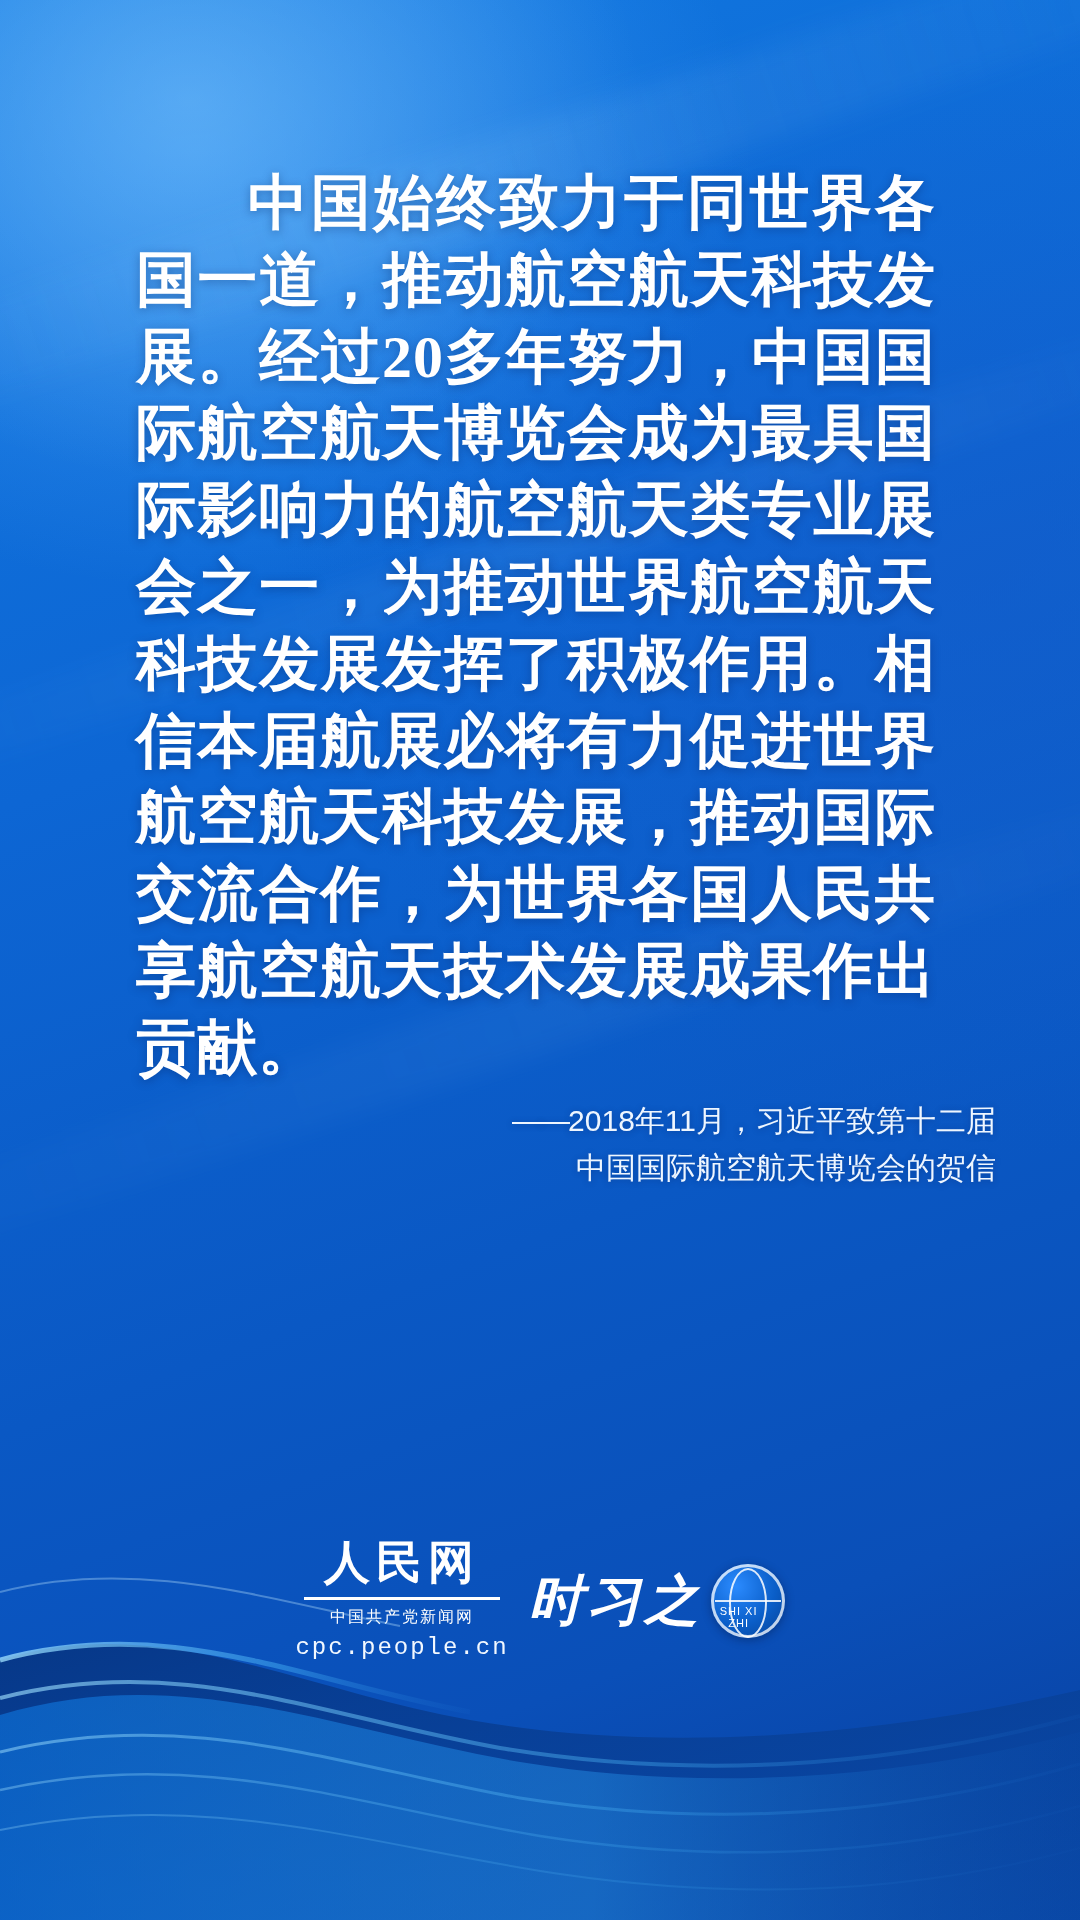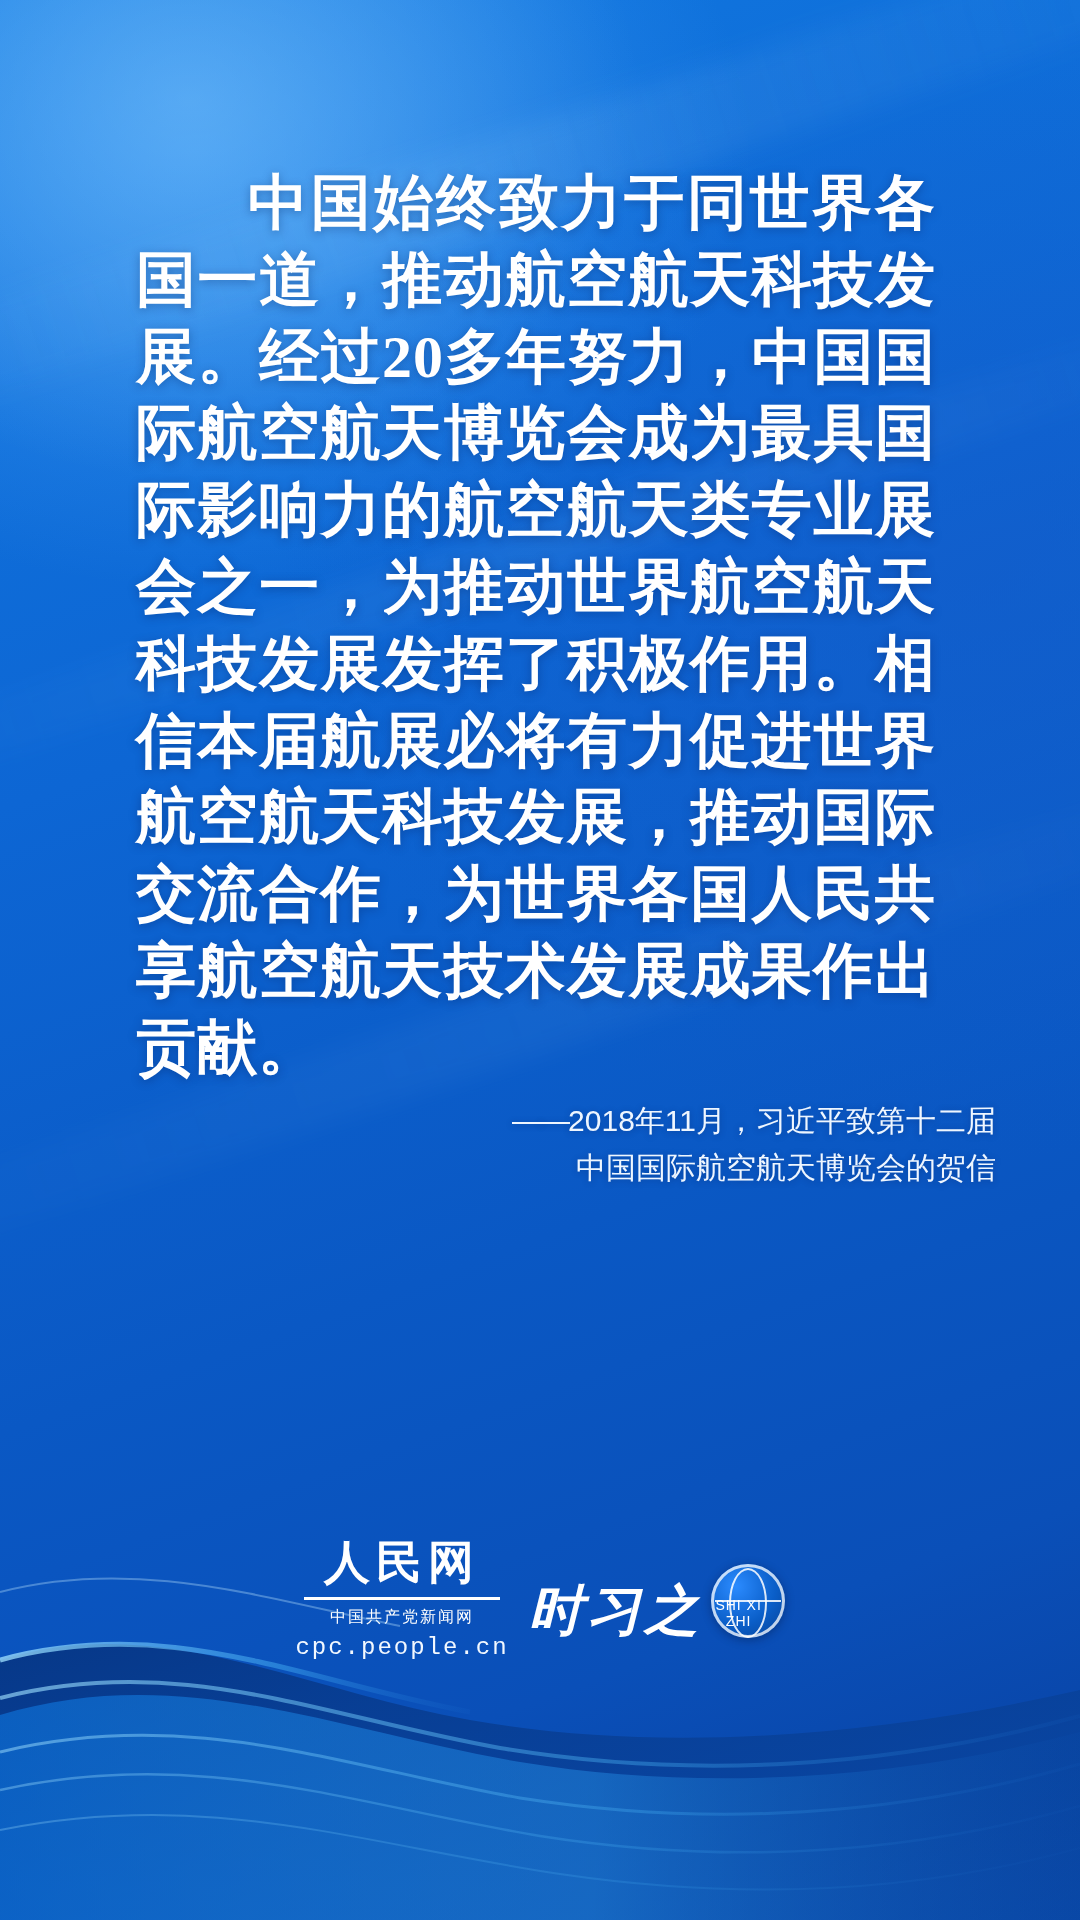--- a/index.html
+++ b/index.html
@@ -114,21 +114,21 @@
   }
   .people-logo .url {
     font-family: "Liberation Mono", monospace;
     font-size: 24px;
     letter-spacing: 2px;
     margin-top: 6px;
     color: #f2f8ff;
   }
   .shixizhi {
     display: flex;
-    align-items: flex-end;
+    align-items: center;
     gap: 8px;
     margin-left: 20px;
   }
   .shixizhi .zi {
     font-family: "Liberation Serif", serif;
     font-style: italic;
     font-weight: bold;
     font-size: 54px;
     color: #ffffff;
     letter-spacing: 4px;
@@ -149,21 +149,21 @@
     border: 2px solid rgba(255,255,255,0.85);
     border-radius: 50%;
   }
   .globe:before { left: 50%; top: 4px; width: 34px; height: 66px; transform: translateX(-50%); }
   .globe:after  { left: 4px; top: 50%; width: 66px; height: 0; border-width: 2px 0 0 0; transform: translateY(-50%); border-radius: 0; }
   .globe .pinyin {
     position: absolute;
     left: 0; right: 18px; bottom: 9px;
     text-align: center;
     font-family: "Liberation Sans", sans-serif;
-    font-size: 14px;
+    font-size: 11px;
     letter-spacing: 1px;
     color: #ffffff;
   }
 
   
   .waves { position: absolute; left: 0; bottom: 0; width: 1080px; height: 560px; pointer-events: none; }
 </style>
 </head>
 <body>
 

